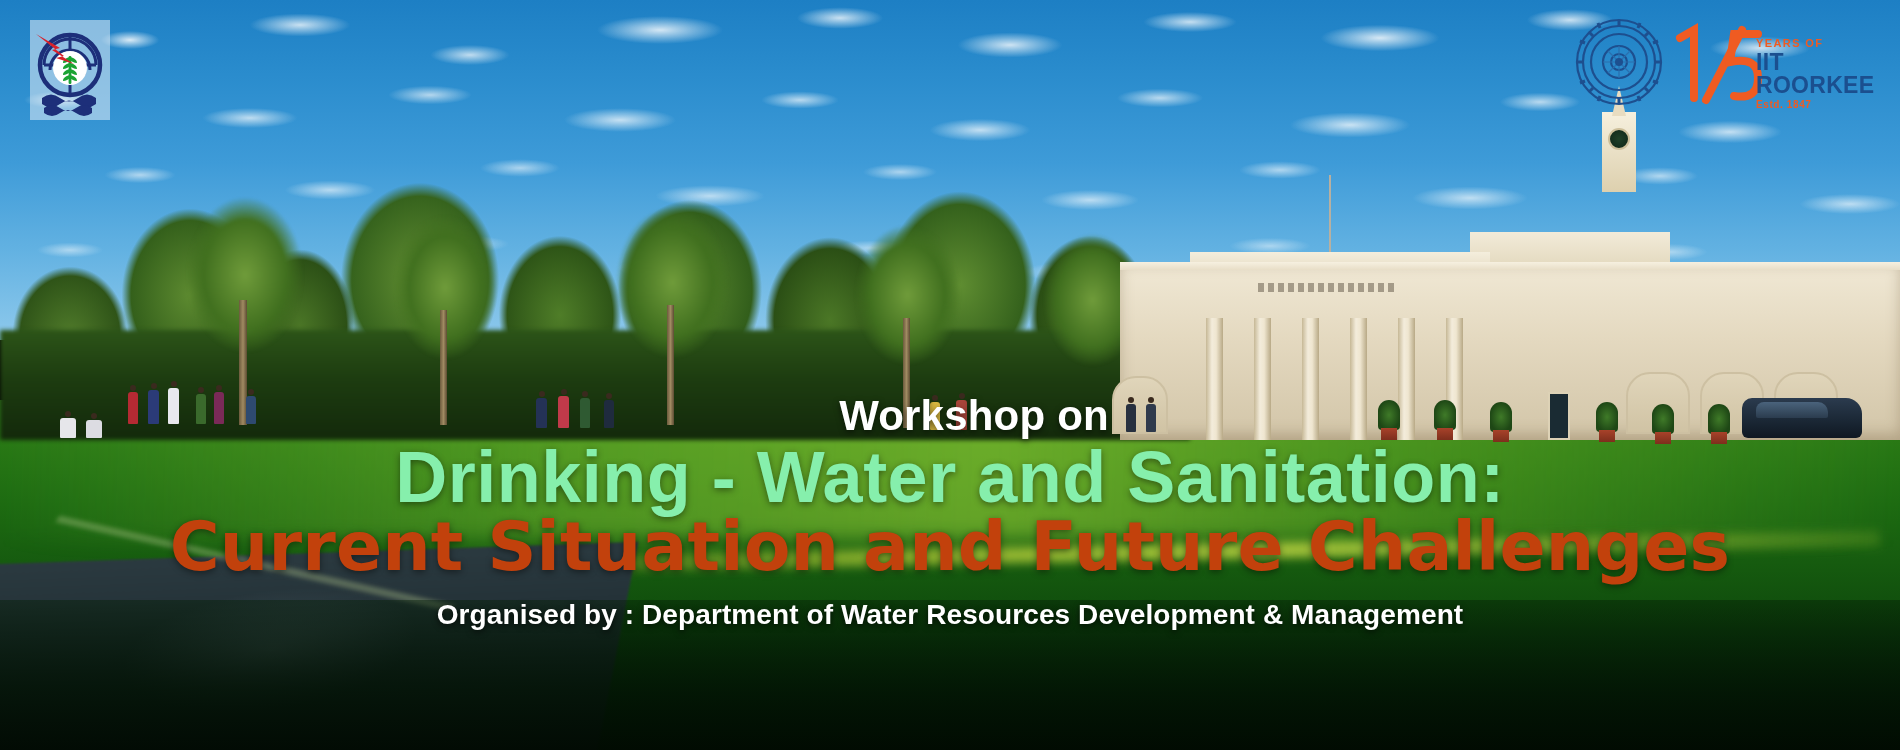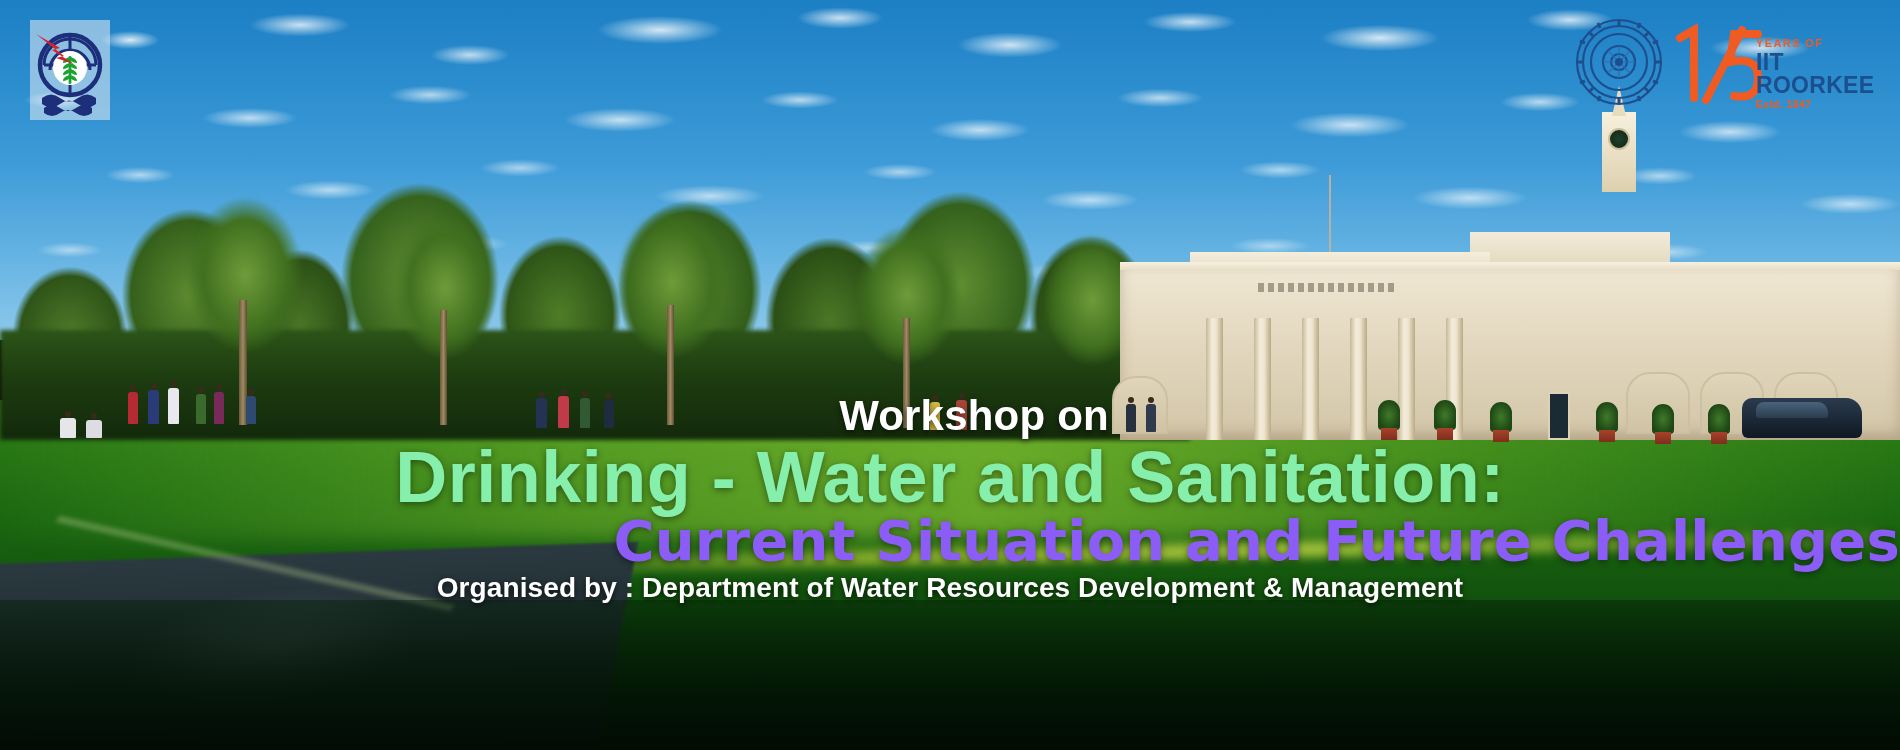--- a/index.html
+++ b/index.html
@@ -275,35 +275,34 @@
     letter-spacing:.2px; line-height:1.02;
     text-shadow:0 2px 6px rgba(0,0,0,.55);
     margin-left:48px;
   }
   .title-line1 {
     font-size:72px; font-weight:bold; color:#86efac;
     letter-spacing:.5px; line-height:1.05; margin-top:2px;
     text-shadow:0 2px 7px rgba(0,0,0,.45);
   }
   .title-line2 {
-    font-size:56px; font-weight:600; color:#8b5cf6;
+    font-size:68px; font-weight:600; color:#c2410c;
     letter-spacing:.2px; line-height:1.06; margin-top:-4px;
     font-family:"DejaVu Sans", sans-serif;
     text-shadow:0 2px 7px rgba(0,0,0,.45);
-    text-align:right;
   }
   .date-line {
     font-size:40px; font-weight:bold; color:#f5f52a;
     letter-spacing:.2px; margin-top:10px;
     text-shadow:0 2px 6px rgba(0,0,0,.6);
   }
   .date-line sup { font-size:.55em; vertical-align:super; }
   .org-line {
     font-size:28px; font-weight:bold; color:#ffffff;
-    letter-spacing:.1px; line-height:1.22; 
+    letter-spacing:.1px; line-height:1.22; margin-top:14px;
     text-shadow:0 2px 6px rgba(0,0,0,.75);
   }
 </style>
 </head>
 <body>
 
 <div id="banner">
 
   <div class="sky"></div>
   <div class="cloudlayer"></div>

